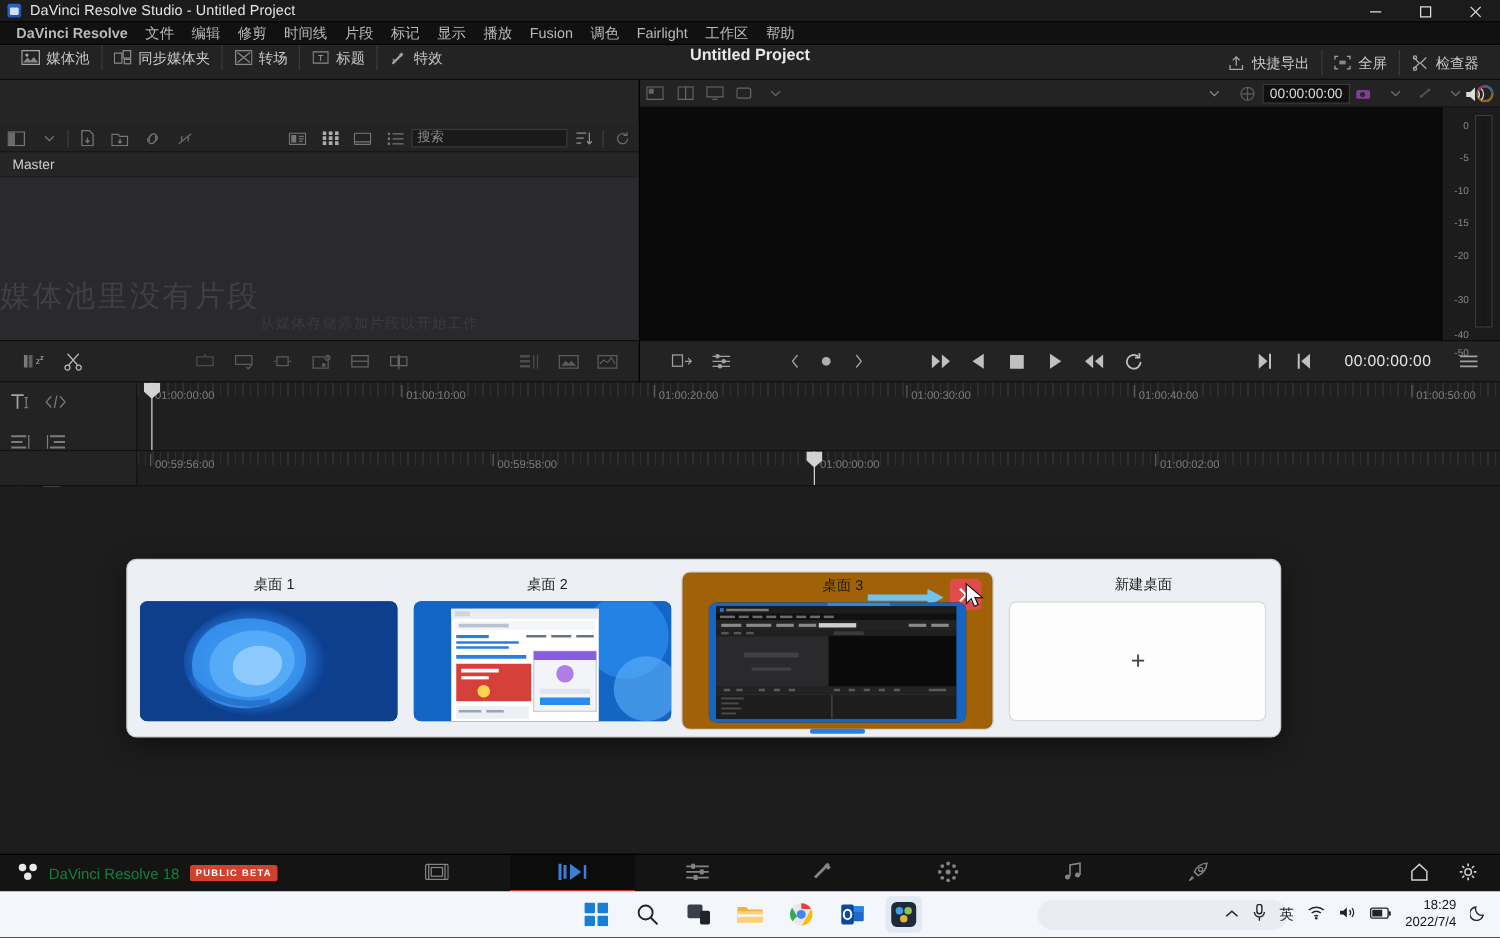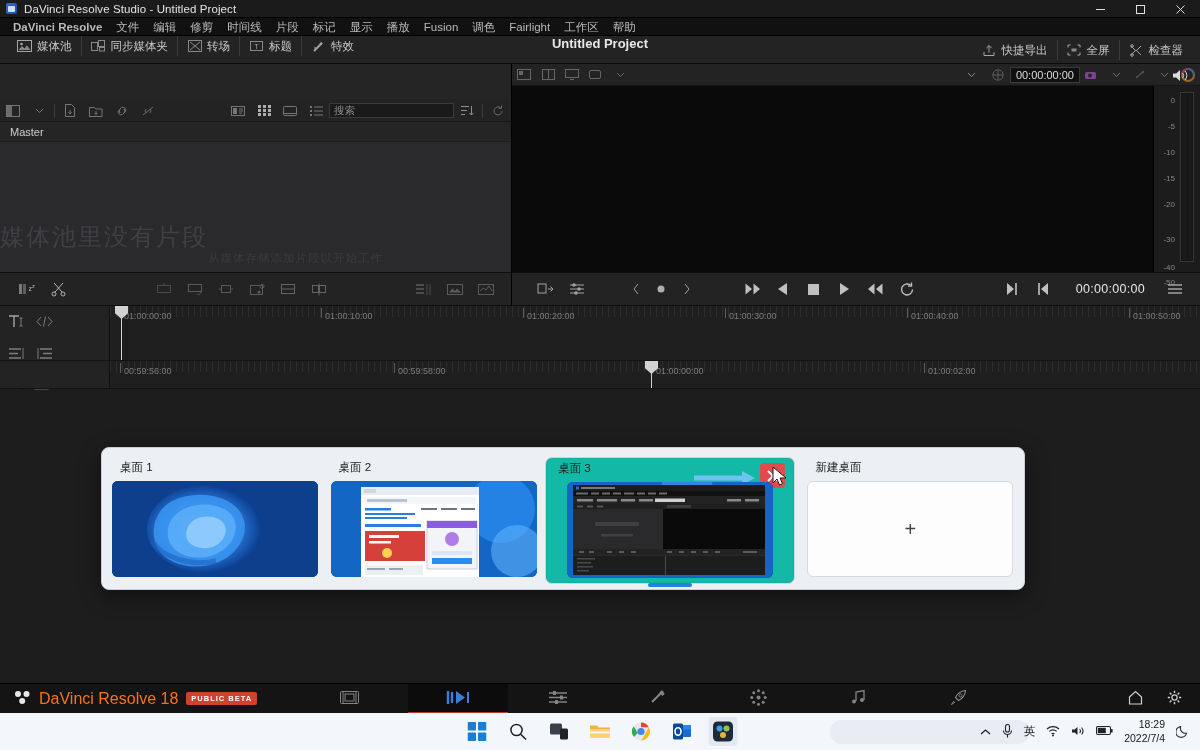--- a/index.html
+++ b/index.html
@@ -102,26 +102,26 @@
                      background:#d2d2d2; clip-path:polygon(0 0,100% 0,100% 55%,50% 100%,0 55%); }
   .tl-tools-row { display:flex; align-items:center; height:22px; padding-left:8px; gap:11px;}
   .tl-tools-row .ti { opacity:.75; display:flex; align-items:center; }
   .tl-body { position:absolute; left:0; right:0; top:148px; bottom:60px; background:#1d1d1d; }
   .tl-vline { position:absolute; top:0; bottom:0; width:1px; background:#3d3d3d; }
 
   
   .taskview { position:absolute; left:101px; top:447px; width:924px; height:143px;
               background:#eceff3; border:1px solid #c9ced6; border-radius:8px;
               box-shadow:0 6px 22px rgba(0,0,0,.45); display:flex; align-items:flex-start;
-              padding:9px 10px; gap:12px; z-index:20; }
+              padding:9px 10px; gap:12px; z-index:20;text-align:center; }
   .desk { width:208px; }
   .desk-label { font-size:11.5px; color:#1c1c1c; margin:3px 0 6px 8px; }
   .desk-thumb { width:206px; height:96px; border-radius:6px; overflow:hidden; position:relative;
                 background:#0b3a77; }
-  .desk.sel { background:#14b8a6; border:1px solid #cfd6df; border-radius:7px;
+  .desk.sel { background:#a16207; border:1px solid #cfd6df; border-radius:7px;
               padding:0 4px 5px 4px; width:252px; margin-left:-4px;
               box-shadow:0 0 0 1px rgba(0,0,0,.04) inset; position:relative;}
   .desk.sel .desk-thumb { width:206px; height:96px; margin:0 auto; }
   .sel-underline { position:absolute; left:50%; transform:translateX(-50%); bottom:-4px;
                    width:44px; height:4px; background:#2a7de1; border-radius:2px; }
   .newdesk-box { width:206px; height:96px; background:#fdfdfe; border:1px solid #d5dae1;
                  border-radius:6px; display:flex; align-items:center; justify-content:center;
                  color:#444; font-size:20px; }
   .close-x { position:absolute; right:9px; top:5px; width:25px; height:25px; background:#e24b4b;
              border-radius:4px; display:flex; align-items:center; justify-content:center; }
@@ -131,21 +131,21 @@
   
   .wp1 { position:absolute; inset:0; background:
       radial-gradient(circle at 42% 52%, #4fa8ff 0 14%, transparent 15%),
       radial-gradient(ellipse at 35% 45%, #1f6fd0 0 30%, transparent 31%),
       linear-gradient(135deg,#0d47a1,#1976d2 45%,#0b3d91); }
 
   
   .dvbar { position:absolute; left:0; right:0; bottom:37px; height:30px; background:#141414;
            display:flex; align-items:center; border-top:1px solid #000; }
   .dv-left { display:flex; align-items:center; gap:8px; padding-left:14px; width:290px; }
-  .dv-name { font-size:16px; color:#f97316; }
+  .dv-name { font-size:12px; color:#15803d; }
   .beta { background:#d0412e; color:#fff; font-size:7.5px; letter-spacing:1px; padding:2px 5px;
           border-radius:2px; font-weight:bold;}
   .dv-pages { flex:1; display:flex; align-items:center; justify-content:flex-start; }
   .pg { width:100px; height:30px; display:flex; align-items:center; justify-content:center;
         opacity:.6; position:relative;}
   .pg.active { opacity:1; background:#0c0c0c; }
   .pg.active:before { content:""; position:absolute; left:0; right:0; bottom:0; height:2px; background:#c0392b;}
   .dv-right { display:flex; align-items:center; gap:24px; padding-right:18px; }
 
   

